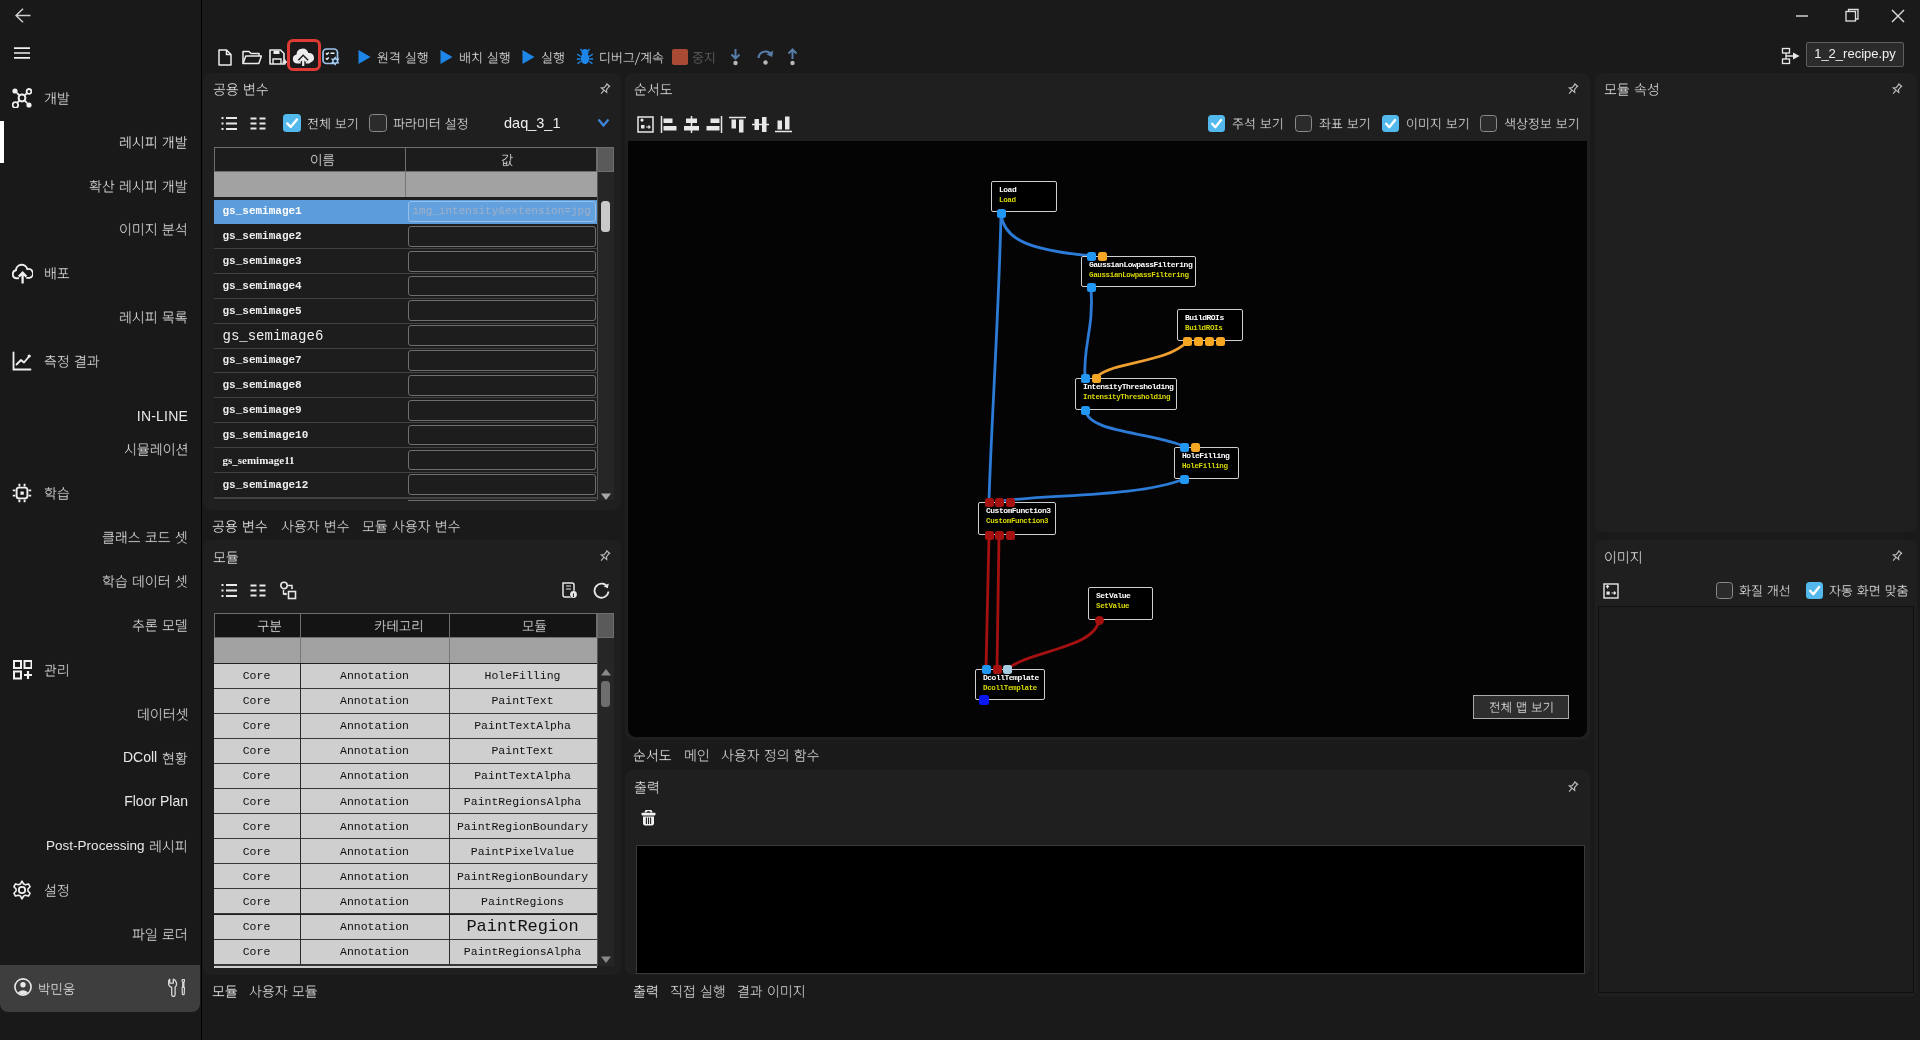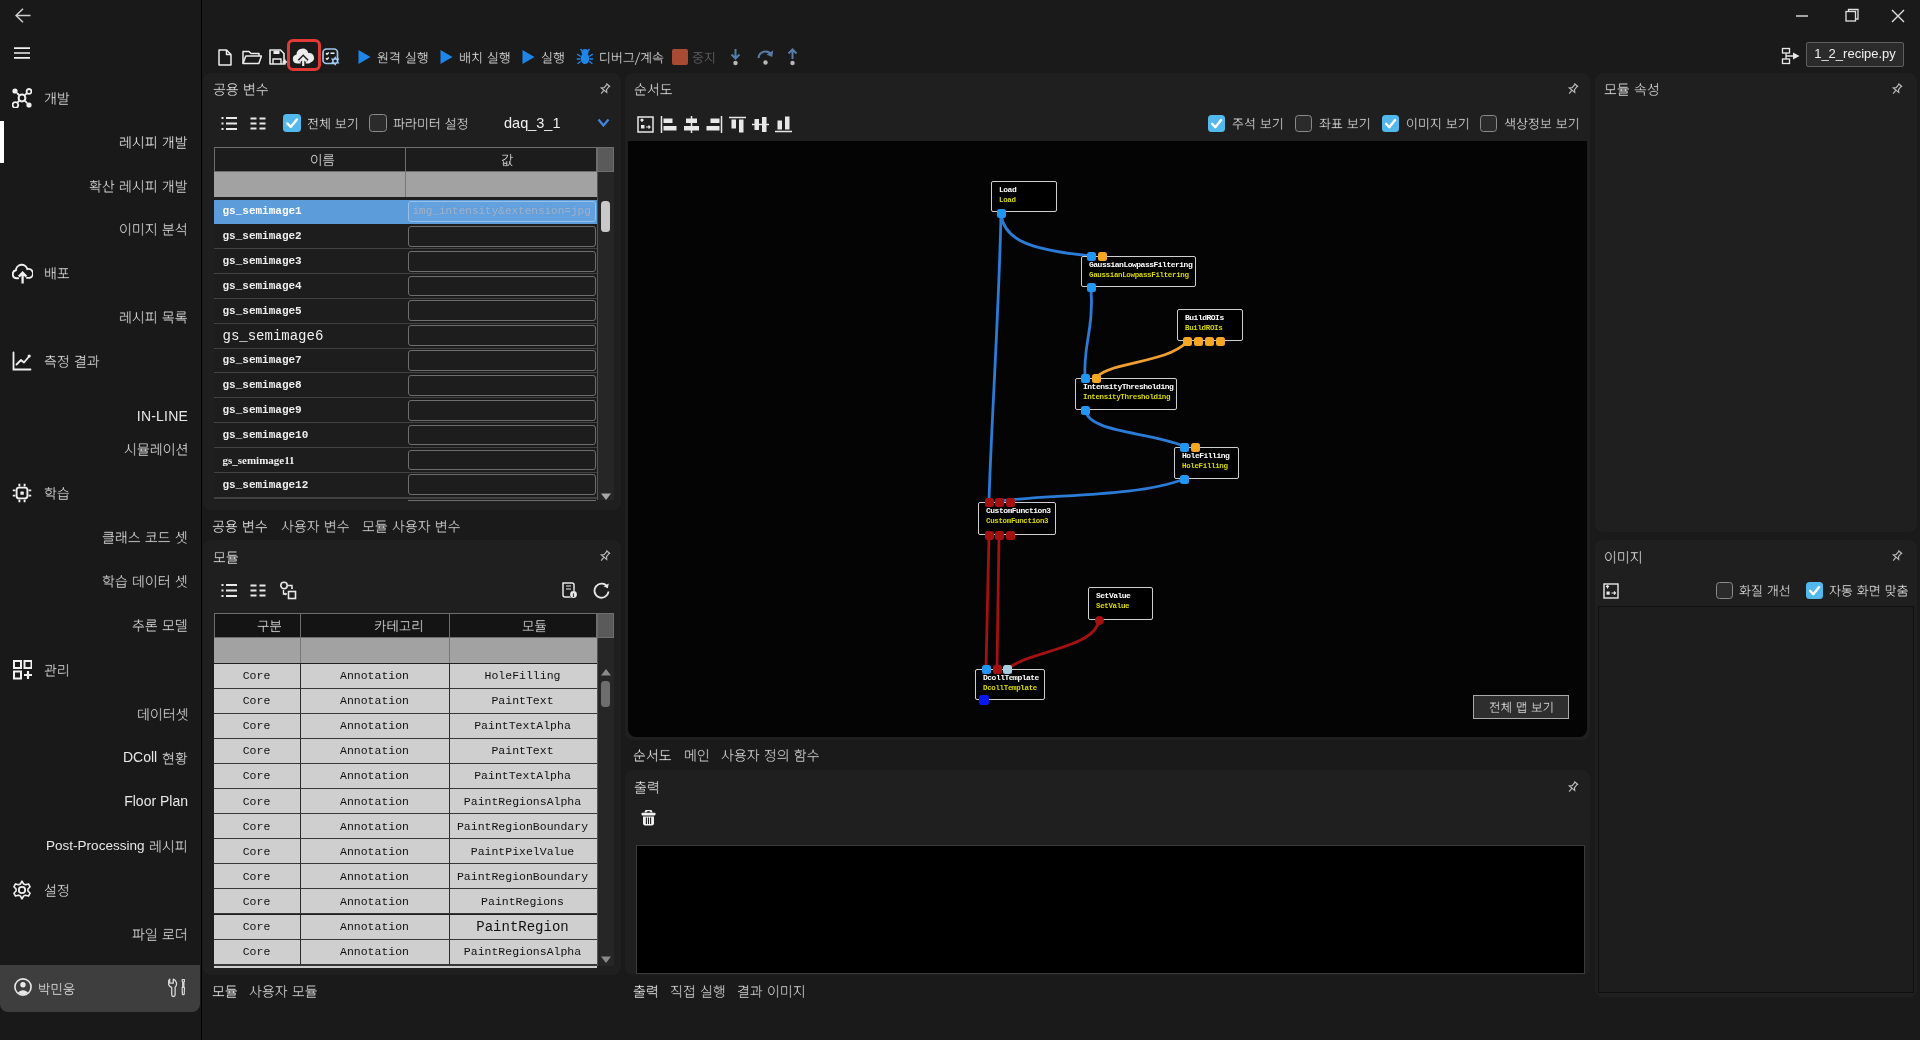--- a/index.html
+++ b/index.html
@@ -580,21 +580,21 @@
 <div style="position:absolute;left:300.0px;top:889.4px;width:1.0px;height:25.1px;background:#2c2c2c;"></div>
 <div style="position:absolute;left:449.0px;top:889.4px;width:1.0px;height:25.1px;background:#2c2c2c;"></div>
 <div style="position:absolute;font-family:'Liberation Mono',monospace;font-size:11.5px;color:#111;font-weight:400;line-height:16.1px;white-space:pre;left:256.5px;top:893.9px;transform:translateX(-50%);">Core</div>
 <div style="position:absolute;font-family:'Liberation Mono',monospace;font-size:11.5px;color:#111;font-weight:400;line-height:16.1px;white-space:pre;left:374.5px;top:893.9px;transform:translateX(-50%);">Annotation</div>
 <div style="position:absolute;font-family:'Liberation Mono',monospace;font-size:11.5px;color:#111;font-weight:400;line-height:16.1px;white-space:pre;left:522.5px;top:893.9px;transform:translateX(-50%);">PaintRegions</div>
 <div style="position:absolute;left:213.5px;top:914.5px;width:383.0px;height:25.1px;background:#cfcfcf;border-bottom:1px solid #383838;"></div>
 <div style="position:absolute;left:300.0px;top:914.5px;width:1.0px;height:25.1px;background:#2c2c2c;"></div>
 <div style="position:absolute;left:449.0px;top:914.5px;width:1.0px;height:25.1px;background:#2c2c2c;"></div>
 <div style="position:absolute;font-family:'Liberation Mono',monospace;font-size:11.5px;color:#111;font-weight:400;line-height:16.1px;white-space:pre;left:256.5px;top:919.0px;transform:translateX(-50%);">Core</div>
 <div style="position:absolute;font-family:'Liberation Mono',monospace;font-size:11.5px;color:#111;font-weight:400;line-height:16.1px;white-space:pre;left:374.5px;top:919.0px;transform:translateX(-50%);">Annotation</div>
-<div style="position:absolute;font-family:'Liberation Mono',monospace;font-size:14px;color:#111;font-weight:400;line-height:16.1px;white-space:pre;left:522.5px;top:919.0px;transform:translateX(-50%);">PaintRegion</div>
+<div style="position:absolute;font-family:'Liberation Mono',monospace;font-size:17px;color:#111;font-weight:400;line-height:16.1px;white-space:pre;left:522.5px;top:919.0px;transform:translateX(-50%);">PaintRegion</div>
 <div style="position:absolute;left:213.5px;top:939.6px;width:383.0px;height:25.1px;background:#cfcfcf;border-bottom:1px solid #383838;"></div>
 <div style="position:absolute;left:300.0px;top:939.6px;width:1.0px;height:25.1px;background:#2c2c2c;"></div>
 <div style="position:absolute;left:449.0px;top:939.6px;width:1.0px;height:25.1px;background:#2c2c2c;"></div>
 <div style="position:absolute;font-family:'Liberation Mono',monospace;font-size:11.5px;color:#111;font-weight:400;line-height:16.1px;white-space:pre;left:256.5px;top:944.1px;transform:translateX(-50%);">Core</div>
 <div style="position:absolute;font-family:'Liberation Mono',monospace;font-size:11.5px;color:#111;font-weight:400;line-height:16.1px;white-space:pre;left:374.5px;top:944.1px;transform:translateX(-50%);">Annotation</div>
 <div style="position:absolute;font-family:'Liberation Mono',monospace;font-size:11.5px;color:#111;font-weight:400;line-height:16.1px;white-space:pre;left:522.5px;top:944.1px;transform:translateX(-50%);">PaintRegionsAlpha</div>
 <div style="position:absolute;left:213.5px;top:964.7px;width:383.0px;height:3.0px;background:#cfcfcf;border-top:1px solid #383838;"></div>
 <div style="position:absolute;left:212.0px;top:981.2px;width:25.8px;height:19.6px"><svg style="overflow:visible;" width="25.8" height="19.6" viewBox="0 0 25.8 19.6" fill="#ffffff" stroke="#ffffff" stroke-width="20">
       <g transform="translate(0,15.68) scale(0.01400,-0.01400)">
         <use href="#g89" x="0.0"></use>

